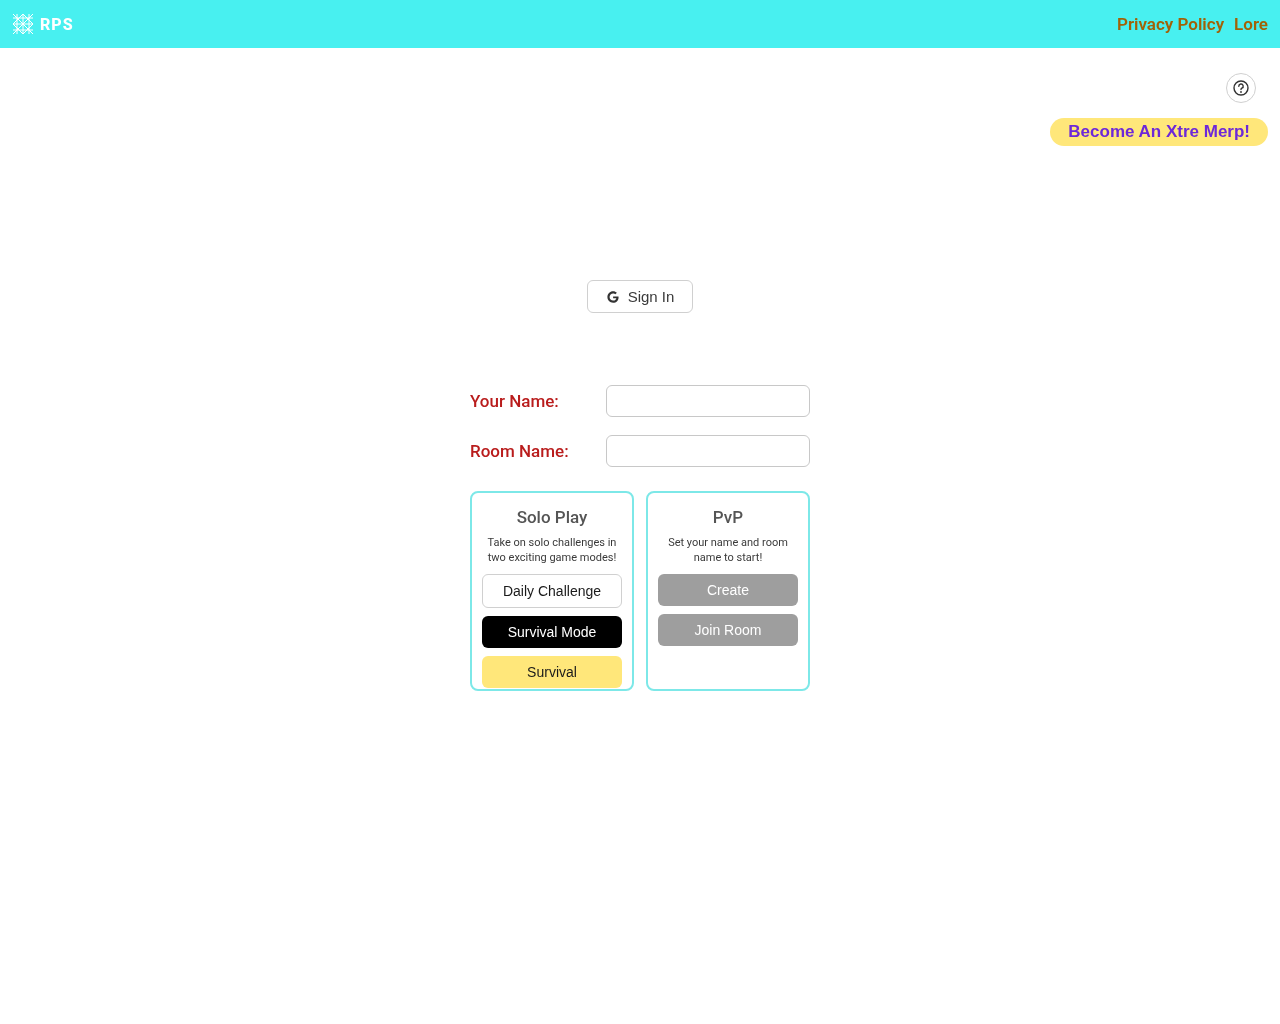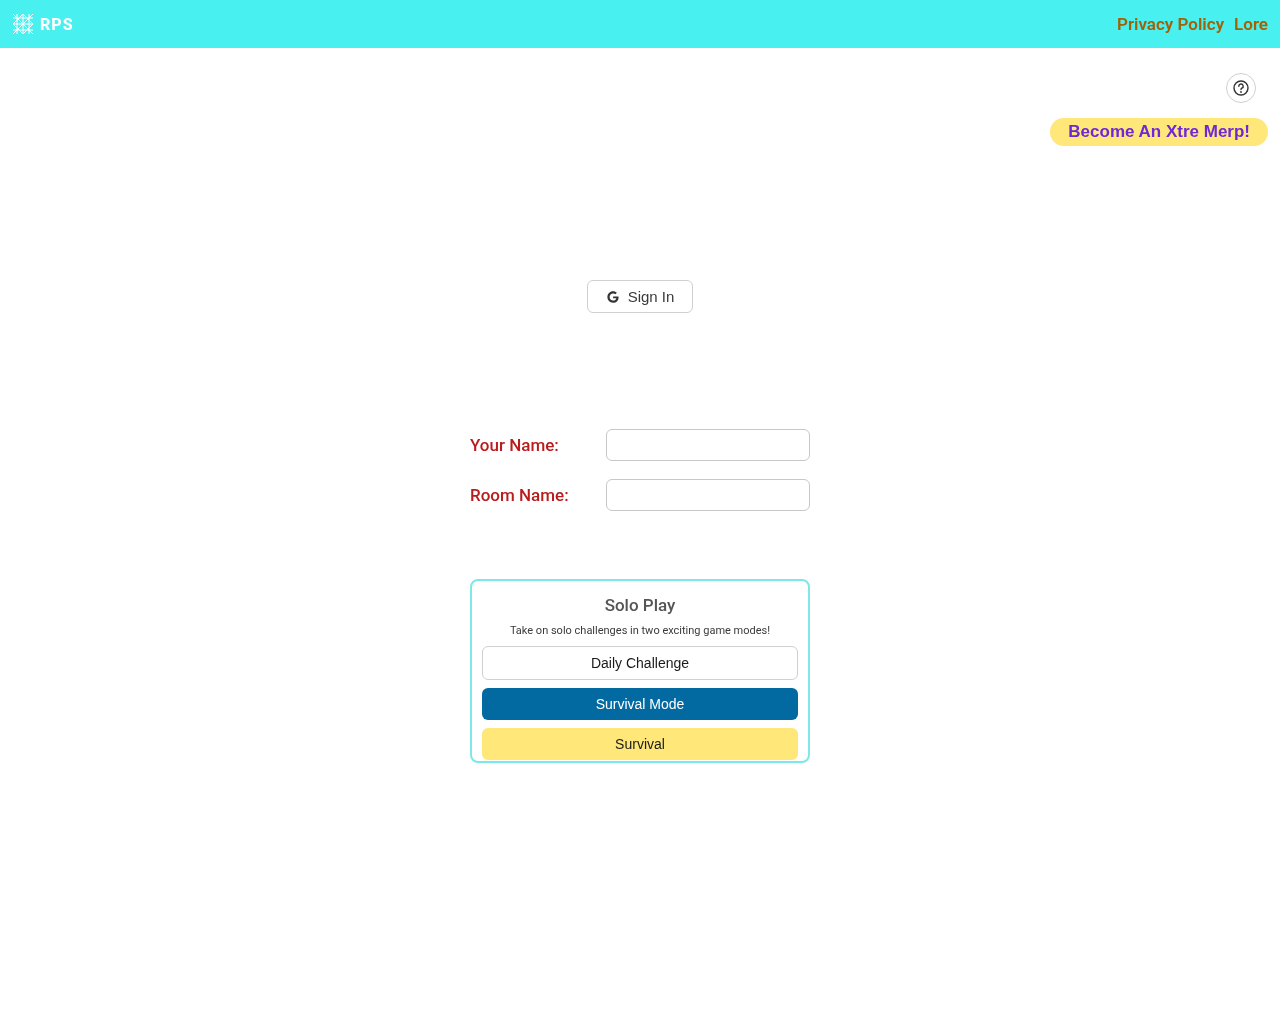--- a/index.html
+++ b/index.html
@@ -78,21 +78,20 @@
     }
     .center {
       position: absolute;
       left: 50%;
       top: 280px;
       transform: translateX(-50%);
       width: 340px;
       display: flex;
       flex-direction: column;
       align-items: center;
-      gap: 44px;
     }
     .signin-btn {
       display: flex;
       align-items: center;
       gap: 8px;
       border: 1px solid #d0d0d0;
       background: #ffffff;
       padding: 7px 18px;
       border-radius: 6px;
       cursor: pointer;
@@ -163,21 +162,21 @@
       border: none;
       cursor: pointer;
       font-weight: 500;
     }
     .btn-white {
       background: #ffffff;
       border: 1px solid #d0d0d0;
       color: #1a1a1a;
     }
     .btn-red {
-      background: #0369a1;
+      background: #000000;
       color: #ffffff;
     }
     .btn-yellow {
       background: #ffe77a;
       color: #1a1a1a;
     }
     .btn-disabled {
       background: #9e9e9e;
       color: #ffffff;
     }
@@ -247,14 +246,20 @@
   </div>
 
   <div class="cards">
     <div class="card">
       <div class="card-title">Solo Play</div>
       <div class="card-desc">Take on solo challenges in two exciting game modes!</div>
       <button class="card-btn btn-white">Daily Challenge</button>
       <button class="card-btn btn-red">Survival Mode</button>
       <button class="card-btn btn-yellow">Survival</button>
     </div>
+    <div class="card">
+      <div class="card-title">PvP</div>
+      <div class="card-desc">Set your name and room name to start!</div>
+      <button class="card-btn btn-disabled">Create</button>
+      <button class="card-btn btn-disabled">Join Room</button>
+    </div>
   </div>
 </div>
 
 </body></html>

